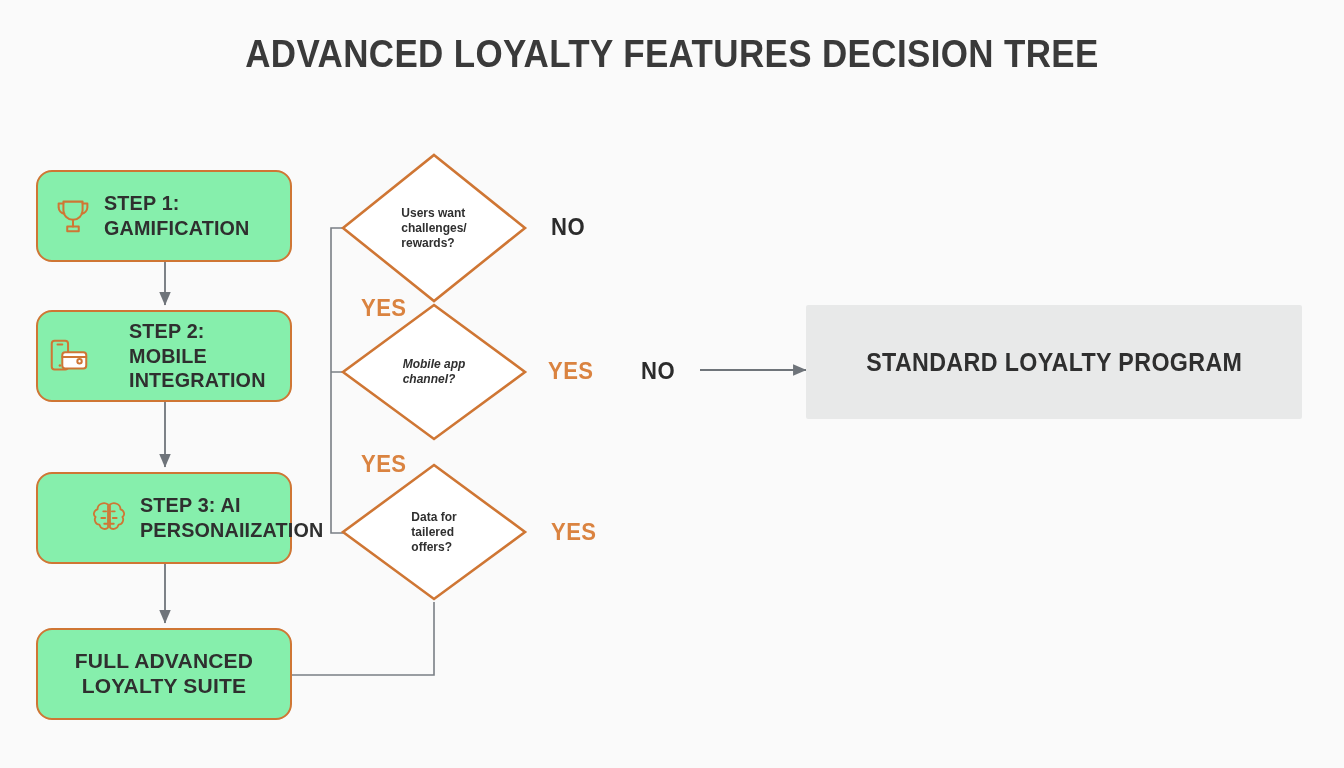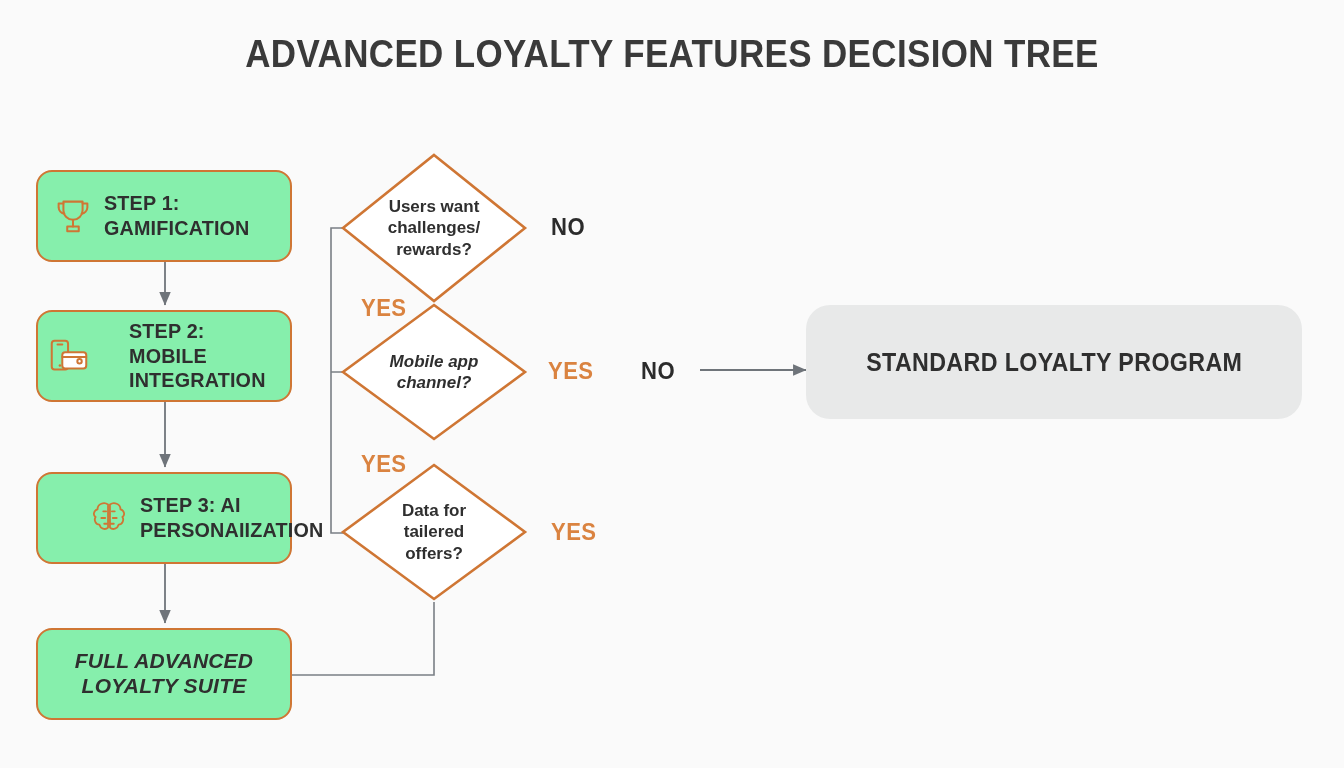--- a/index.html
+++ b/index.html
@@ -30,45 +30,45 @@
   }
   .step-inner{display:flex;align-items:center;gap:8px;padding:0 12px;width:100%;}
   .step-icon{flex:0 0 auto;width:46px;height:46px;display:block;}
   .step-label{
     font-size:21px;font-weight:bold;line-height:1.18;color:#2f2f2f;
     letter-spacing:.2px;
     font-family:"Liberation Sans Narrow","Liberation Sans",sans-serif;
     transform:scaleX(.94);transform-origin:0 50%;
     white-space:pre-line;
   }
-  .step-label.center{width:100%;text-align:center;transform:none;font-style:italic;}
+  .step-label.center{width:100%;text-align:center;transform:none;}
 
   
   .diamond-wrap{position:absolute;}
   .diamond-text{
     position:absolute;inset:0;display:flex;align-items:center;justify-content:center;
-    text-align:center;font-size:17px;font-weight:bold;line-height:1.25;color:#2f2f2f;
+    text-align:left;font-size:12px;font-weight:bold;line-height:1.25;color:#2f2f2f;
     white-space:pre-line;padding:0 18px;box-sizing:border-box;
   }
 
   
   .lbl{
     position:absolute;font-weight:bold;
     font-family:"Liberation Sans Narrow","Liberation Sans",sans-serif;
     font-size:24px;letter-spacing:.5px;
     transform:scaleX(.92);transform-origin:0 50%;
     white-space:nowrap;
   }
   .lbl.yes{color:#da8340;}
   .lbl.no{color:#2b2b2b;}
 
   
   .terminal-box{
     position:absolute;
-    background:#e8e9e9;border-radius:24px;
+    background:#e8e9e9;border-radius:2px;
     display:flex;align-items:center;justify-content:center;
   }
   .terminal-label{
     font-size:25px;font-weight:bold;color:#2f2f2f;letter-spacing:.4px;
     font-family:"Liberation Sans Narrow","Liberation Sans",sans-serif;
     transform:scaleX(.93);
     white-space:nowrap;
   }
 </style>
 </head>

